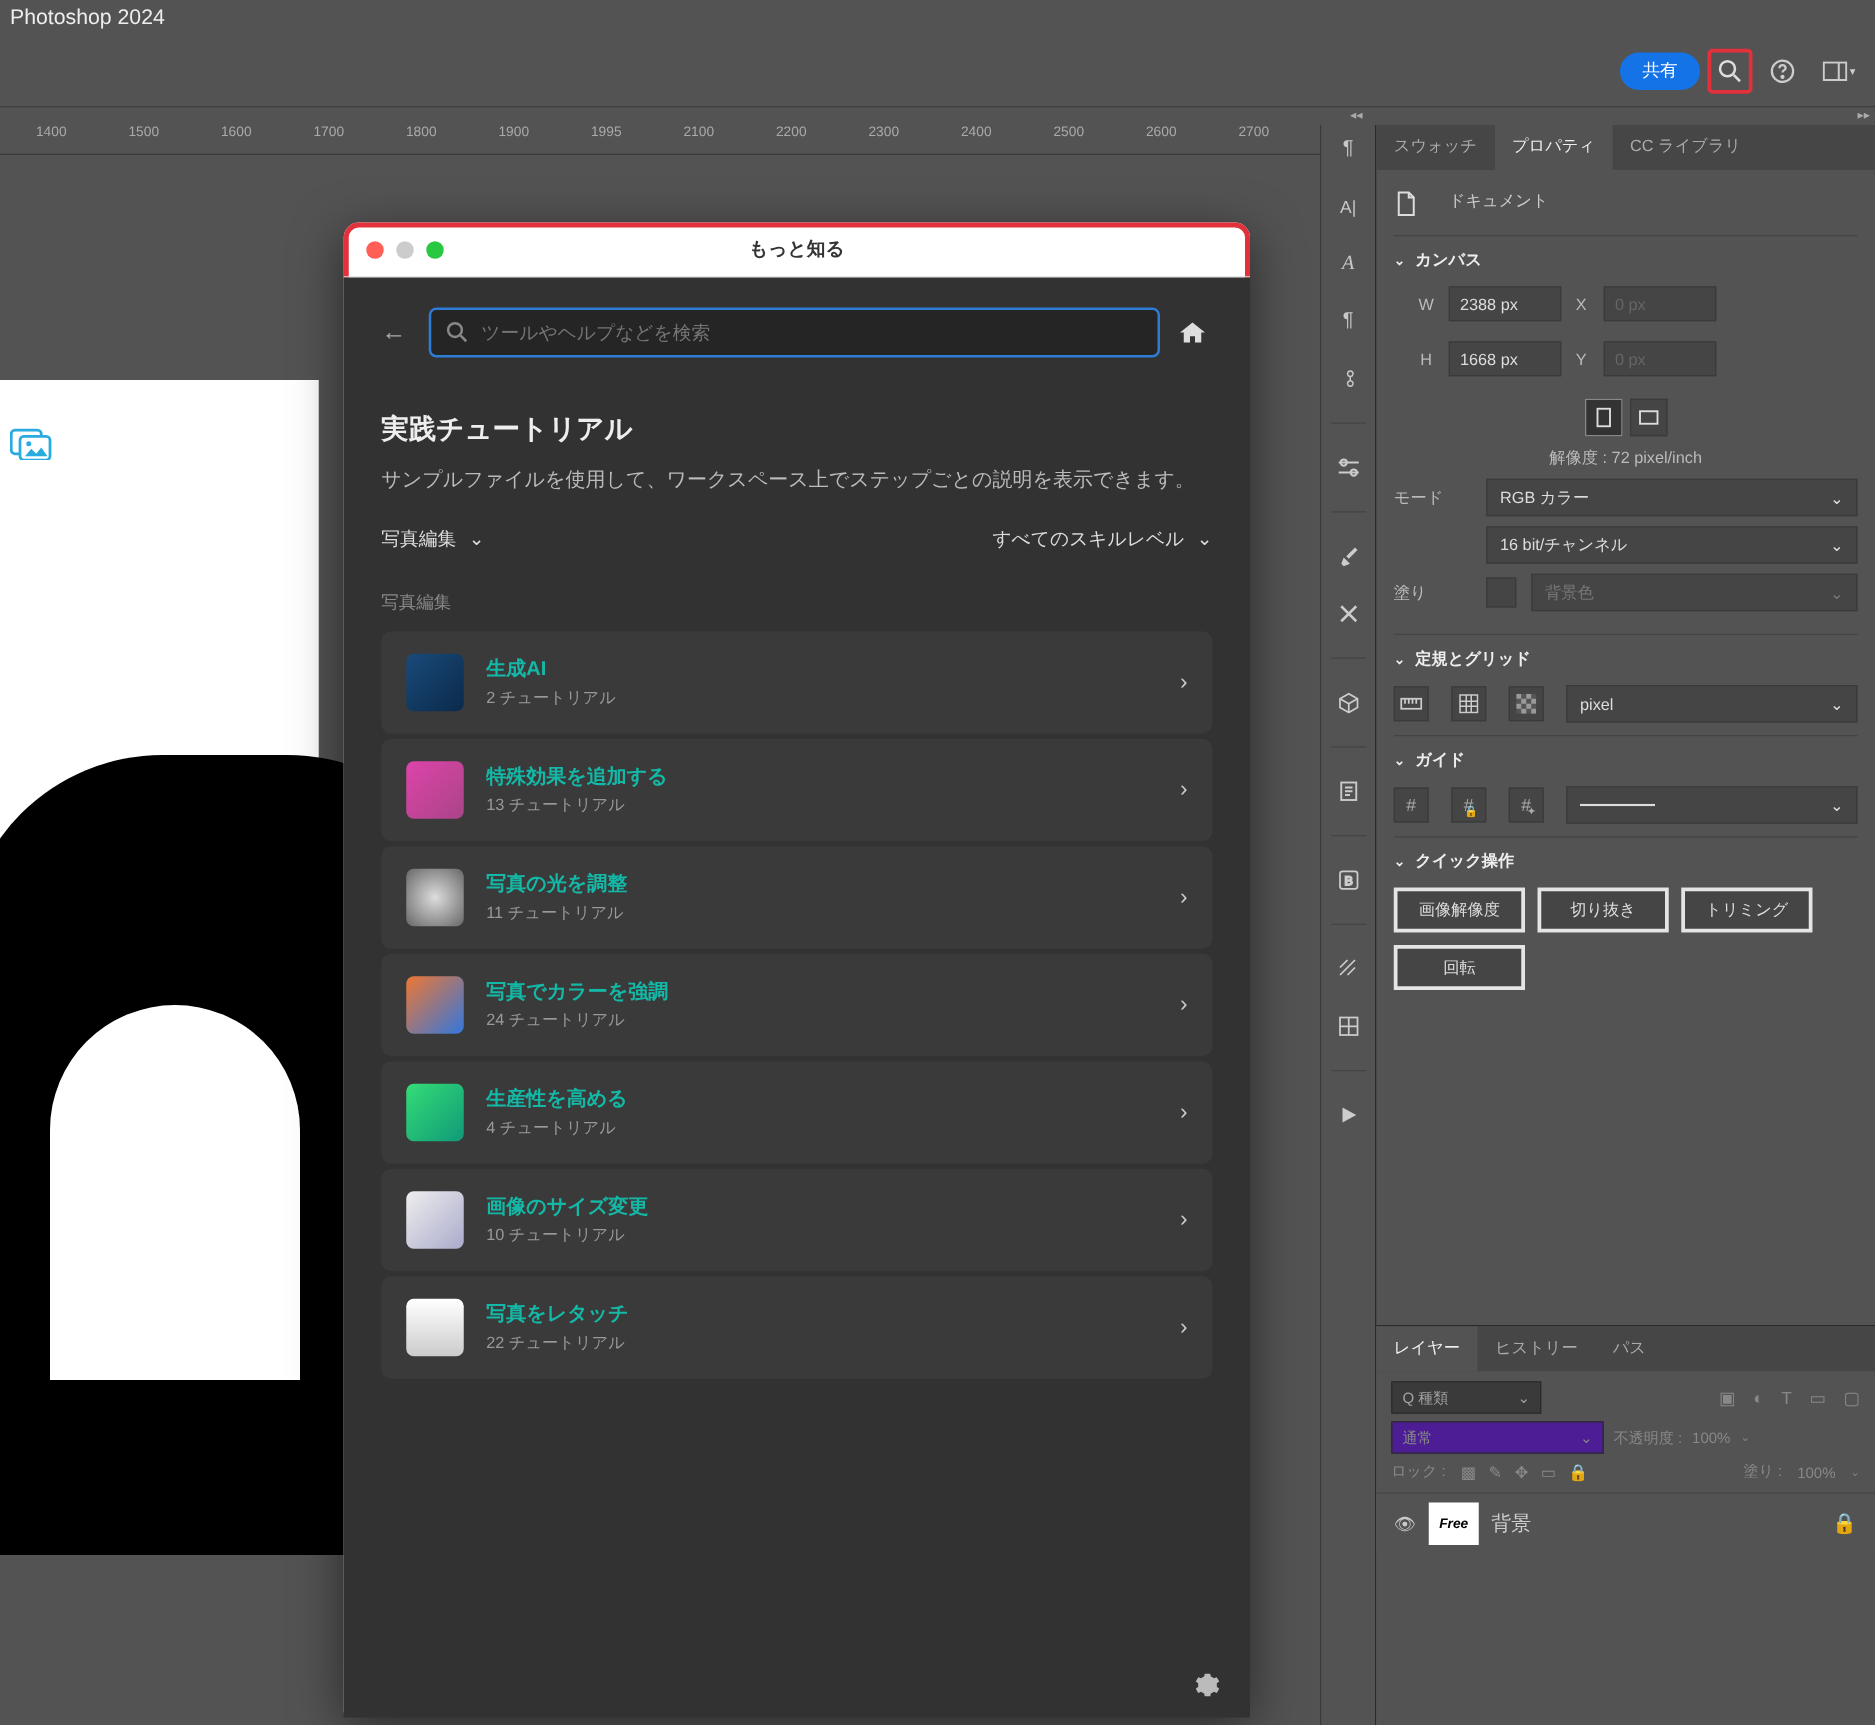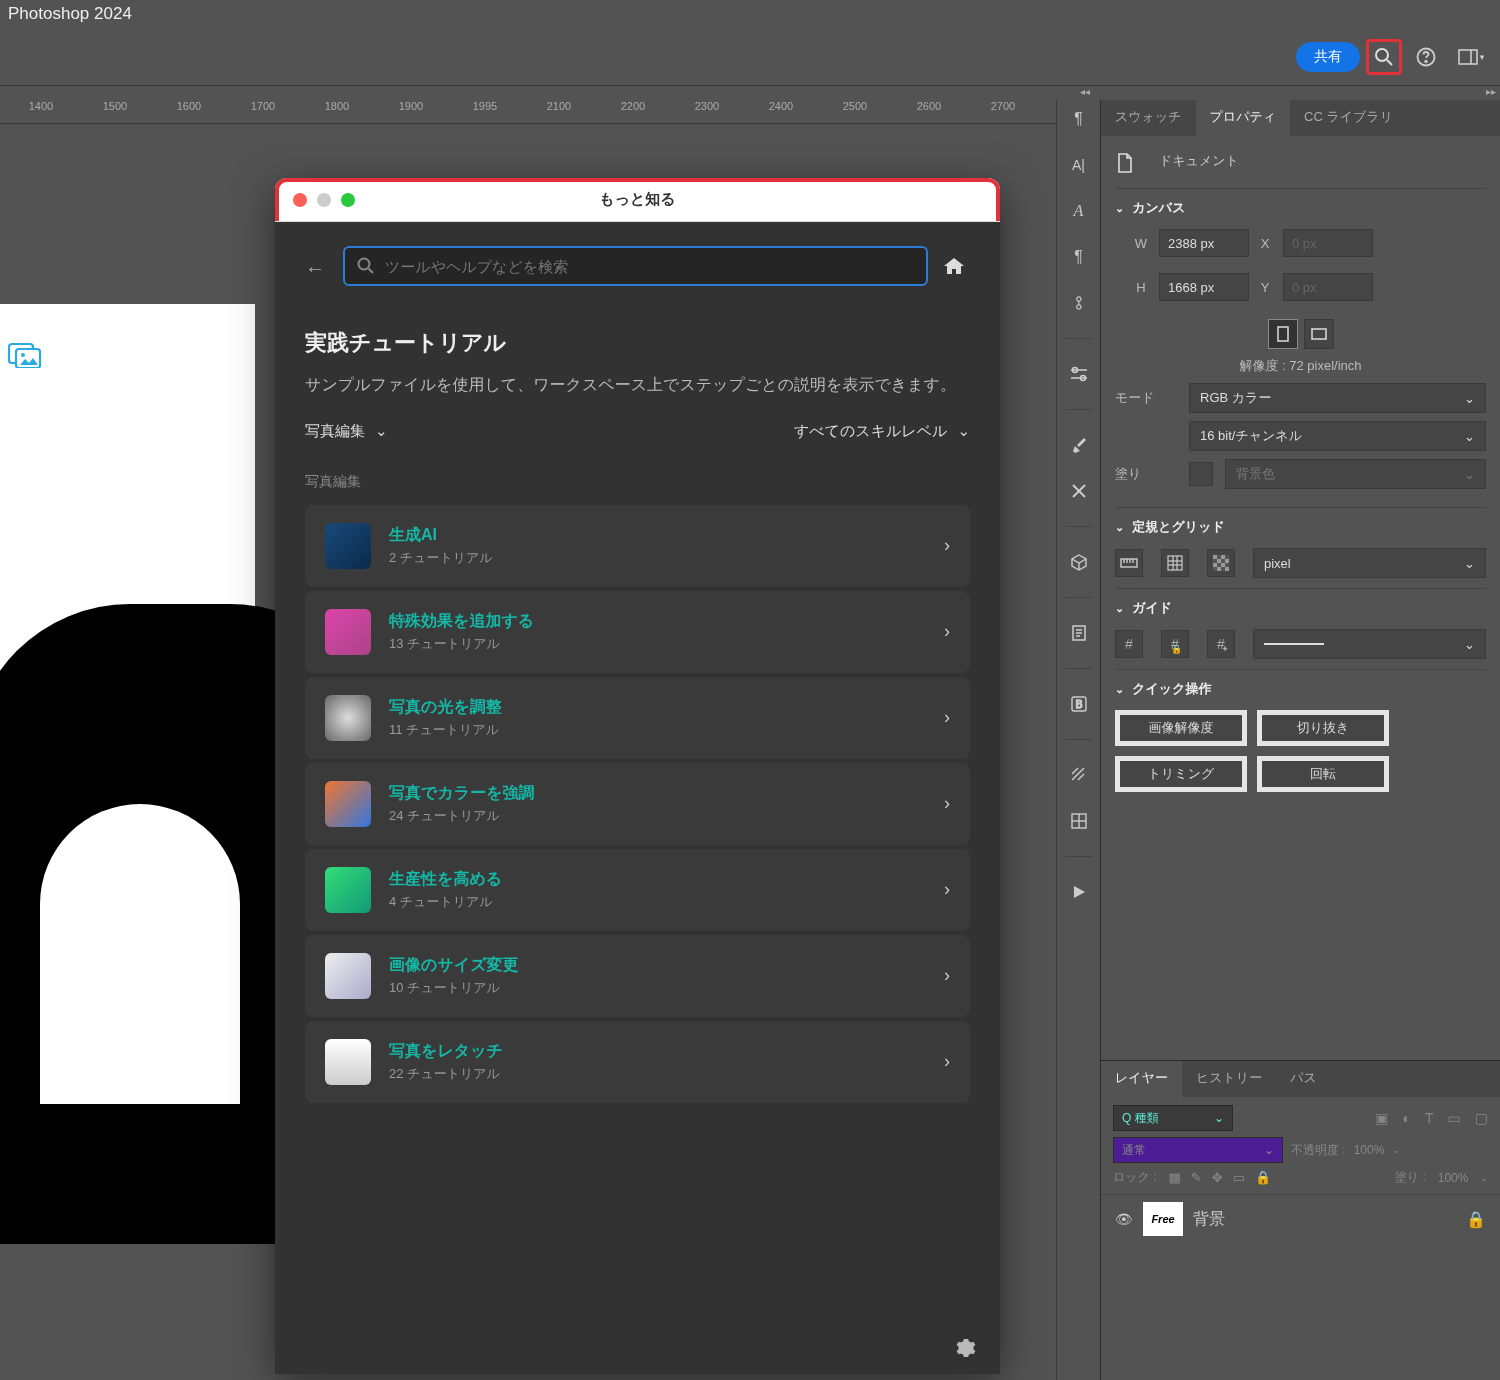--- a/index.html
+++ b/index.html
@@ -49,27 +49,27 @@
 .orient-btn { width:30px; height:30px; background:#454545; border:1px solid #3a3a3a; display:flex; align-items:center; justify-content:center;}
 .orient-btn.active { background:#333; border-color:#888; }
 .res-line { text-align:center; color:#bbb; font-size:13px; padding:8px 0;}
 .sel-row { display:flex; align-items:center; gap:12px; margin-bottom:8px;}
 .sel-row label { width:62px; font-size:13px; color:#bbb;}
 .select { flex:1; height:30px; background:#454545; border:1px solid #3a3a3a; color:#ddd; padding:0 10px; display:flex; align-items:center; justify-content:space-between; font-size:13px;}
 .swatch { width:24px; height:24px; background:#454545; border:1px solid #3a3a3a;}
 .ruler-icons { display:flex; gap:18px; align-items:center;}
 .ruler-btn { width:28px; height:28px; background:#454545; border:1px solid #3a3a3a; display:flex; align-items:center; justify-content:center; color:#aaa; font-size:14px;}
 .quick-btns { display:flex; flex-wrap:wrap; gap:10px; margin-top:6px;}
-.quick-btn { width:132px; height:36px; background:#454545; border:5px solid #e5e5e5; color:#ddd; font-size:13px; display:flex; align-items:center; justify-content:center;}
+.quick-btn { width:105px; height:36px; background:#454545; border:3px solid #e5e5e5; color:#ddd; font-size:13px; display:flex; align-items:center; justify-content:center;}
 
 
 .layers-panel { height:320px; border-top:1px solid #2a2a2a; display:flex; flex-direction:column; background:#535353;}
 .layer-controls { padding:8px 12px; font-size:12px; color:#888; border-bottom:1px solid #444;}
 .layer-controls .row { gap:6px; margin-bottom:6px;}
-.kind-sel { width:120px; height:26px; background:#3a3a3a; border:1px solid #2a2a2a; color:#5eead4; padding:0 8px; display:flex; align-items:center; justify-content:space-between; font-size:12px;}
+.kind-sel { width:120px; height:26px; background:#3a3a3a; border:1px solid #2a2a2a; color:#a3a3a3; padding:0 8px; display:flex; align-items:center; justify-content:space-between; font-size:12px;}
 .layer-icons { display:flex; gap:14px; color:#888; margin-left:auto; font-size:14px;}
 .layer-row { height:48px; display:flex; align-items:center; gap:10px; padding:0 14px; background:#535353;}
 .layer-thumb { width:40px; height:34px; background:#fff; color:#000; font-size:11px; font-weight:bold; display:flex; align-items:center; justify-content:center; font-style:italic;}
 .vis-icon { width:18px; font-size:14px;}
 .blend-row { display:flex; align-items:center; gap:8px; font-size:12px; color:#888;}
 .blend-sel { width:170px; height:26px; background:#4c1d95; border:1px solid #2a2a2a; padding:0 8px; display:flex; align-items:center; justify-content:space-between;}
 .lock-row { display:flex; align-items:center; gap:12px; font-size:12px; color:#888; padding-top:6px;}
 .lock-icns { display:flex; gap:10px; font-size:13px;}
 
 

